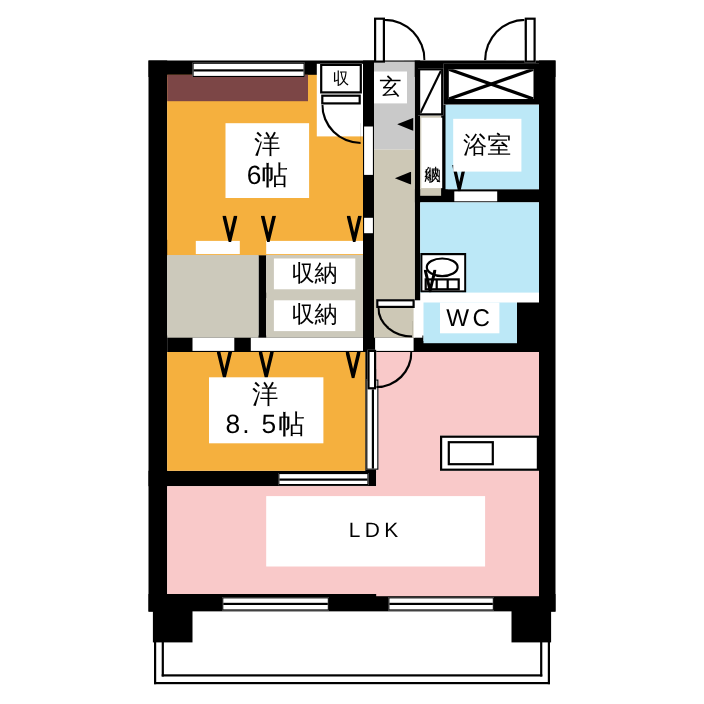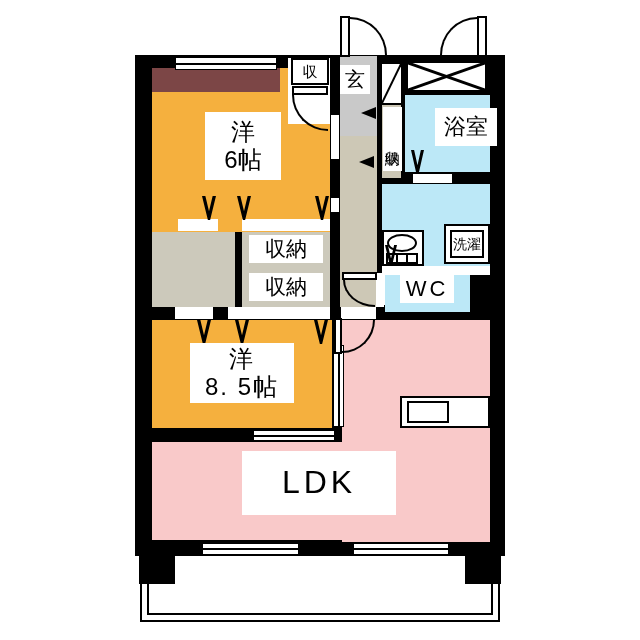--- a/index.html
+++ b/index.html
@@ -116,25 +116,20 @@
   <div class="abs" style="left:382px;top:230px;width:42px;height:36px;">
     <svg width="42" height="36" viewBox="0 0 42 36">
       <rect x="1" y="1" width="40" height="34" fill="#fff" stroke="#000" stroke-width="2"></rect>
       <ellipse cx="20" cy="13" rx="14" ry="8" fill="#fff" stroke="#000" stroke-width="2"></ellipse>
       <rect x="5" y="24" width="30" height="9" fill="#fff" stroke="#000" stroke-width="2"></rect>
       <line x1="15" y1="24" x2="15" y2="33" stroke="#000" stroke-width="2"></line>
       <line x1="25" y1="24" x2="25" y2="33" stroke="#000" stroke-width="2"></line>
     </svg>
   </div>
 
-  <div class="bx" style="left:444px;top:224px;width:46px;height:40px;">
-    <div class="lbl" style="left:4px;top:4px;width:34px;height:28px;border:2px solid #000;box-sizing:border-box;font-size:14px;">
-      <span>洗濯</span>
-    </div>
-  </div>
 
   <div class="bx" style="left:400px;top:396px;width:90px;height:32px;"></div>
   <div class="bx" style="left:407px;top:401px;width:42px;height:22px;"></div>
 
   <div class="vm" style="left:202px;top:196px;width:14px;height:24px;"></div>
   <div class="vm" style="left:237px;top:196px;width:14px;height:24px;"></div>
   <div class="vm" style="left:315px;top:196px;width:14px;height:24px;"></div>
   <div class="vm" style="left:197px;top:320px;width:14px;height:24px;"></div>
   <div class="vm" style="left:235px;top:320px;width:14px;height:24px;"></div>
   <div class="vm" style="left:314px;top:320px;width:14px;height:24px;"></div>
@@ -156,32 +151,32 @@
   <div class="lbl" style="left:249px;top:235px;width:74px;height:28px;font-size:21px;">
     <span>収納</span>
   </div>
   <div class="lbl" style="left:249px;top:273px;width:74px;height:28px;font-size:21px;">
     <span>収納</span>
   </div>
   <div class="lbl" style="left:190px;top:343px;width:104px;height:60px;font-size:24px;letter-spacing:2px;">
     <span>洋</span>
     <span>8. 5帖</span>
   </div>
-  <div class="lbl" style="left:435px;top:108px;width:62px;height:38px;font-size:22px;">
+  <div class="lbl" style="left:412px;top:108px;width:62px;height:48px;font-size:22px;">
     <span>浴室</span>
   </div>
   <div class="lbl" style="left:400px;top:275px;width:54px;height:28px;font-size:22px;letter-spacing:3px;">
     <span>WC</span>
   </div>
   <div class="lbl" style="left:340px;top:65px;width:30px;height:29px;font-size:20px;">
     <span>玄</span>
   </div>
   <div class="lbl" style="left:291px;top:58px;width:38px;height:27px;font-size:15px;border:2px solid #000;box-sizing:border-box;">
     <span>収</span>
   </div>
   <div class="lbl" style="left:383px;top:107px;width:19px;height:64px;font-size:15px;writing-mode:vertical-rl;text-orientation:upright;">
     <span>収納</span>
   </div>
-  <div class="lbl" style="left:242px;top:451px;width:154px;height:64px;font-size:32px;letter-spacing:4px;">
+  <div class="lbl" style="left:242px;top:451px;width:199px;height:64px;font-size:19px;letter-spacing:4px;">
     <span>LDK</span>
   </div>
 
 </div>
 
 </body></html>

